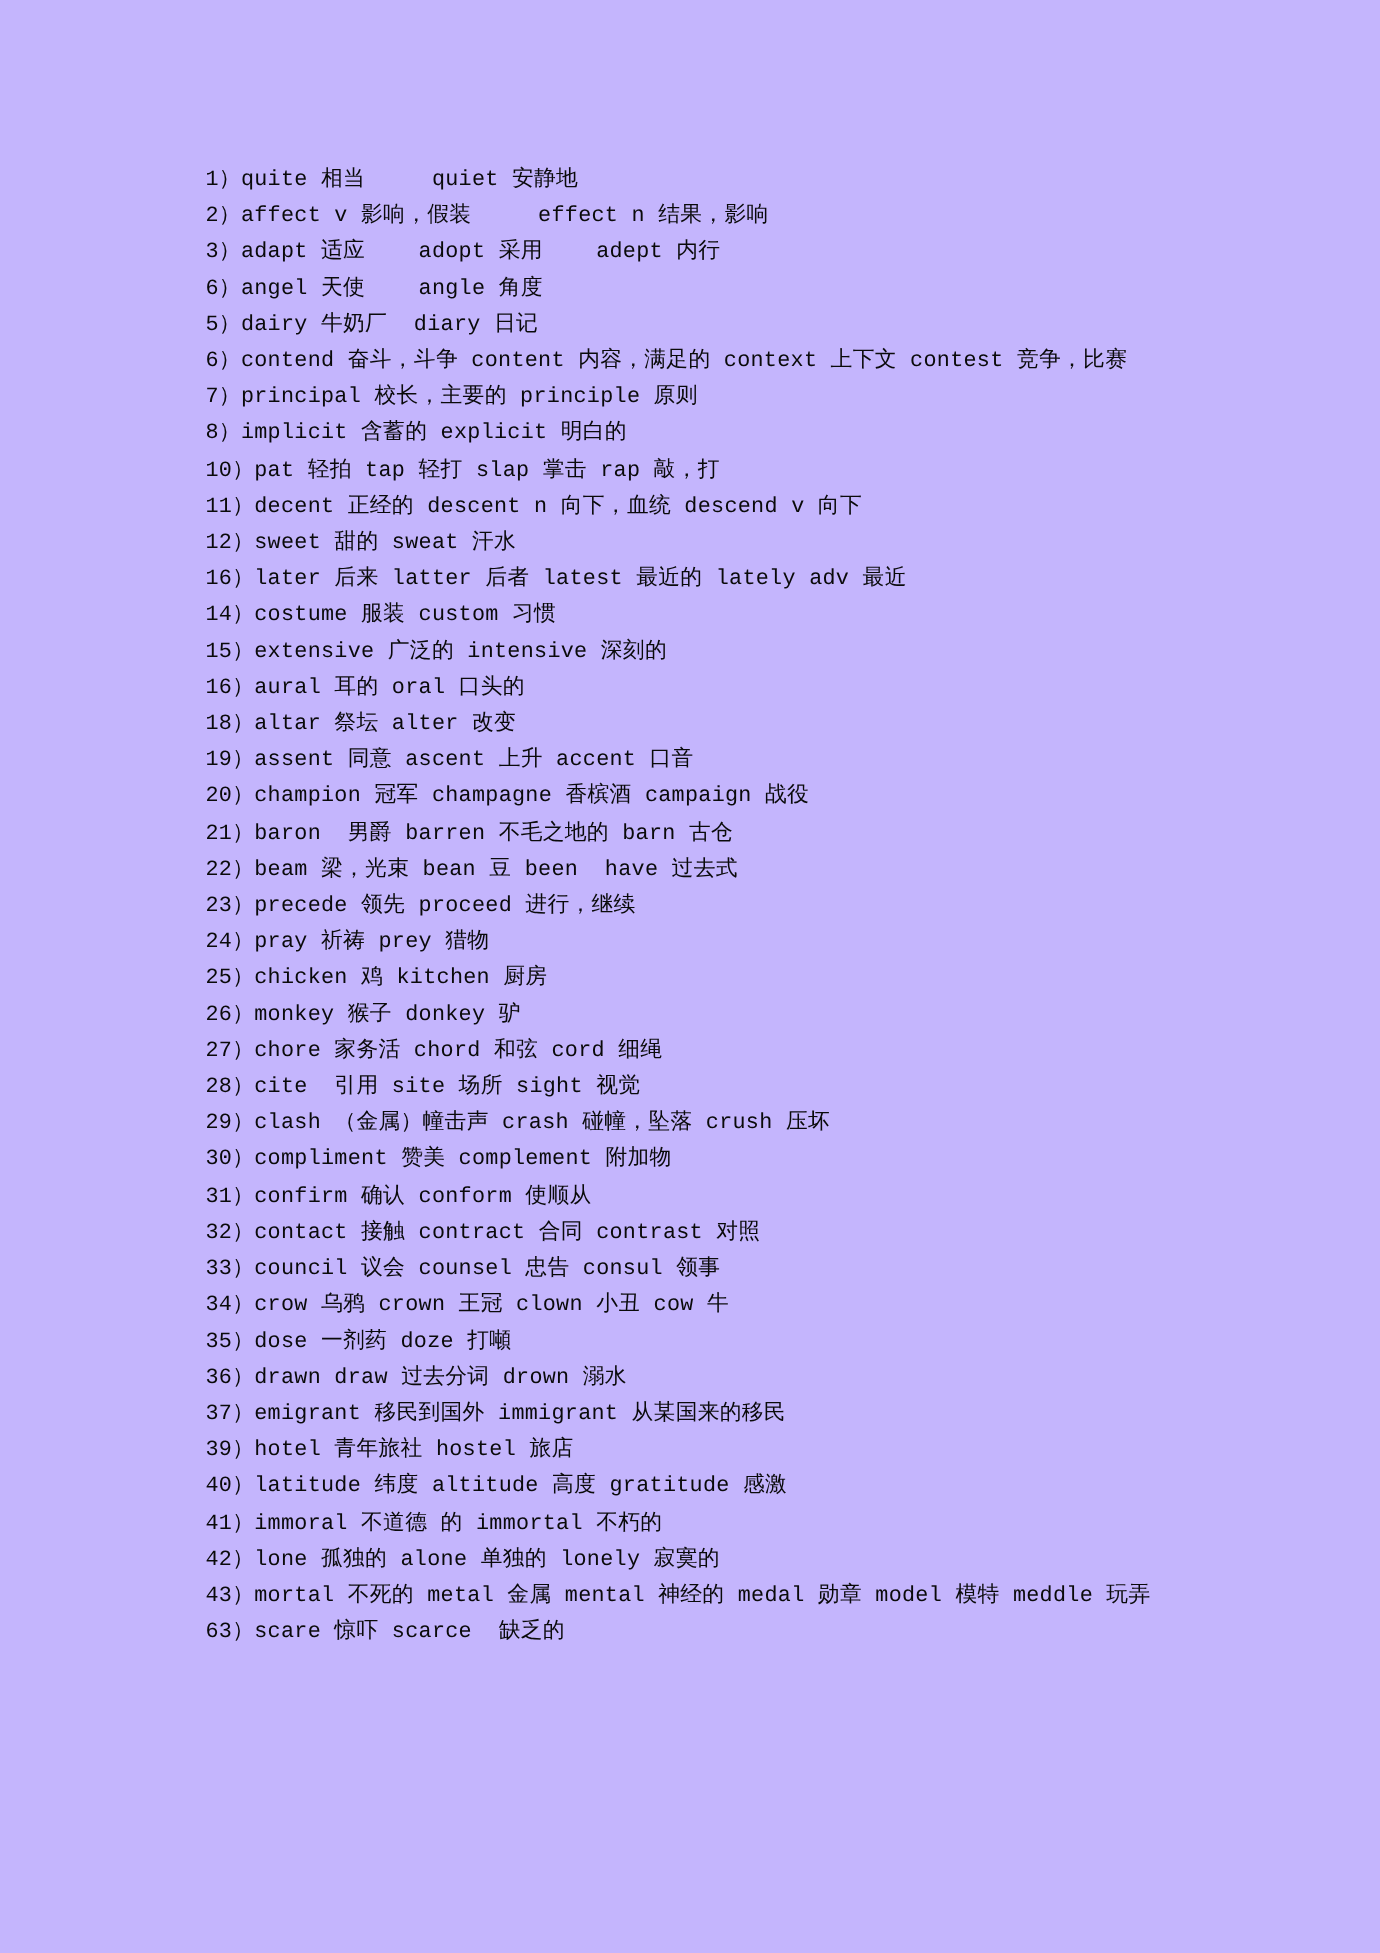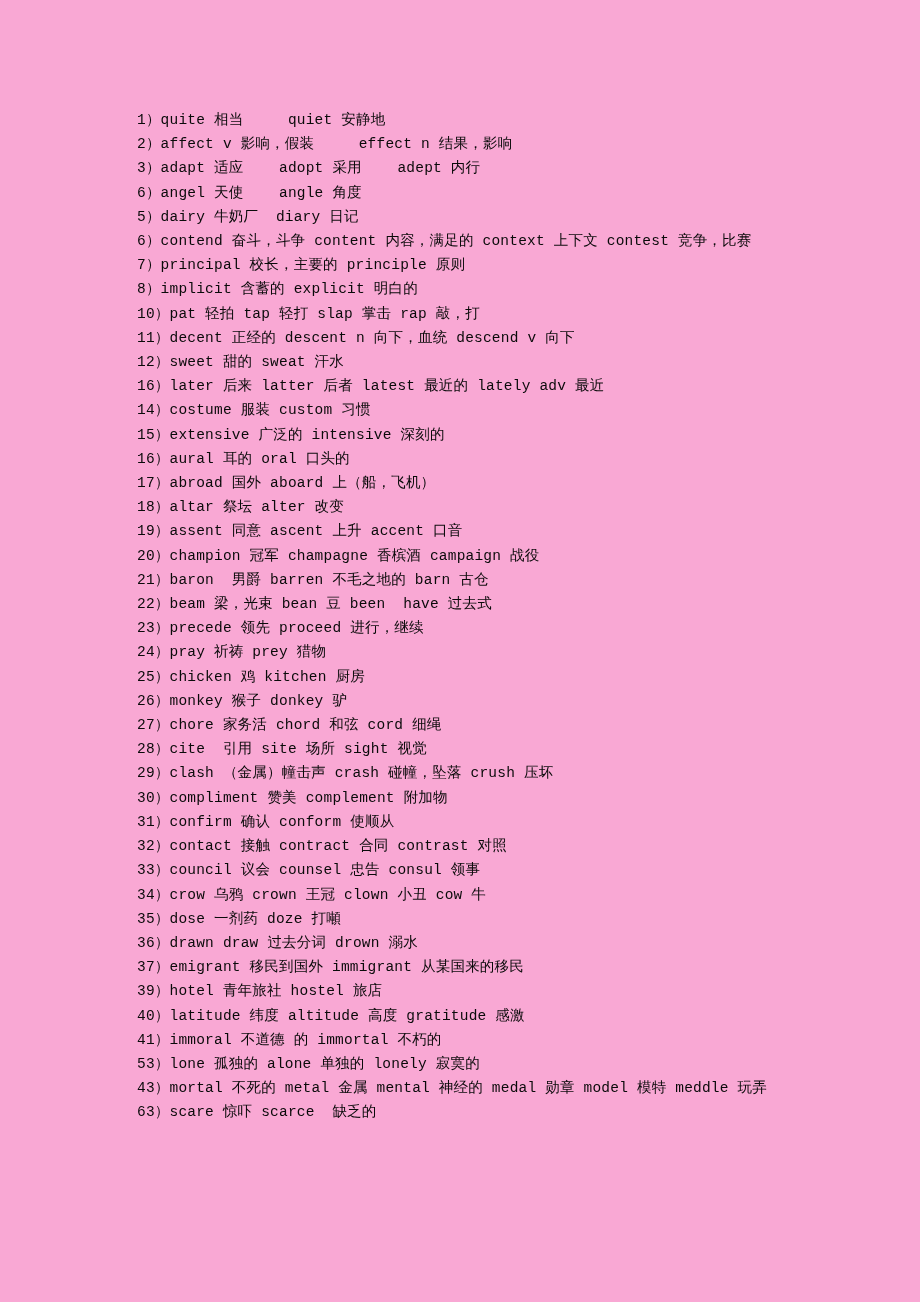--- a/index.html
+++ b/index.html
@@ -10,21 +10,21 @@
   }
   body {
     font-family: "Liberation Serif", "DejaVu Serif", serif;
     color: #000000;
   }
   .page {
     position: relative;
     width: 920px;
     height: 1302px;
     margin: 0 auto;
-    background: #f9a8d4;
+    background: #c4b5fd;
     overflow: hidden;
     box-sizing: border-box;
   }
   .doc-body {
     position: absolute;
     left: 137px;
     top: 108px;
     width: 700px;
   }
   .word-line {
@@ -52,21 +52,20 @@
       <div class="word-line"><span class="ln-text">6）contend 奋斗，斗争 content 内容，满足的 context 上下文 contest 竞争，比赛</span></div>
       <div class="word-line"><span class="ln-text">7）principal 校长，主要的 principle 原则</span></div>
       <div class="word-line"><span class="ln-text">8）implicit 含蓄的 explicit 明白的</span></div>
       <div class="word-line"><span class="ln-text">10）pat 轻拍 tap 轻打 slap 掌击 rap 敲，打</span></div>
       <div class="word-line"><span class="ln-text">11）decent 正经的 descent n 向下，血统 descend v 向下</span></div>
       <div class="word-line"><span class="ln-text">12）sweet 甜的 sweat 汗水</span></div>
       <div class="word-line"><span class="ln-text">16）later 后来 latter 后者 latest 最近的 lately adv 最近</span></div>
       <div class="word-line"><span class="ln-text">14）costume 服装 custom 习惯</span></div>
       <div class="word-line"><span class="ln-text">15）extensive 广泛的 intensive 深刻的</span></div>
       <div class="word-line"><span class="ln-text">16）aural 耳的 oral 口头的</span></div>
-      <div class="word-line"><span class="ln-text">17）abroad 国外 aboard 上（船，飞机）</span></div>
       <div class="word-line"><span class="ln-text">18）altar 祭坛 alter 改变</span></div>
       <div class="word-line"><span class="ln-text">19）assent 同意 ascent 上升 accent 口音</span></div>
       <div class="word-line"><span class="ln-text">20）champion 冠军 champagne 香槟酒 campaign 战役</span></div>
       <div class="word-line"><span class="ln-text">21）baron  男爵 barren 不毛之地的 barn 古仓</span></div>
       <div class="word-line"><span class="ln-text">22）beam 梁，光束 bean 豆 been  have 过去式</span></div>
       <div class="word-line"><span class="ln-text">23）precede 领先 proceed 进行，继续</span></div>
       <div class="word-line"><span class="ln-text">24）pray 祈祷 prey 猎物</span></div>
       <div class="word-line"><span class="ln-text">25）chicken 鸡 kitchen 厨房</span></div>
       <div class="word-line"><span class="ln-text">26）monkey 猴子 donkey 驴</span></div>
       <div class="word-line"><span class="ln-text">27）chore 家务活 chord 和弦 cord 细绳</span></div>
@@ -76,17 +75,17 @@
       <div class="word-line"><span class="ln-text">31）confirm 确认 conform 使顺从</span></div>
       <div class="word-line"><span class="ln-text">32）contact 接触 contract 合同 contrast 对照</span></div>
       <div class="word-line"><span class="ln-text">33）council 议会 counsel 忠告 consul 领事</span></div>
       <div class="word-line"><span class="ln-text">34）crow 乌鸦 crown 王冠 clown 小丑 cow 牛</span></div>
       <div class="word-line"><span class="ln-text">35）dose 一剂药 doze 打噸</span></div>
       <div class="word-line"><span class="ln-text">36）drawn draw 过去分词 drown 溺水</span></div>
       <div class="word-line"><span class="ln-text">37）emigrant 移民到国外 immigrant 从某国来的移民</span></div>
       <div class="word-line"><span class="ln-text">39）hotel 青年旅社 hostel 旅店</span></div>
       <div class="word-line"><span class="ln-text">40）latitude 纬度 altitude 高度 gratitude 感激</span></div>
       <div class="word-line"><span class="ln-text">41）immoral 不道德 的 immortal 不朽的</span></div>
-      <div class="word-line"><span class="ln-text">53）lone 孤独的 alone 单独的 lonely 寂寞的</span></div>
+      <div class="word-line"><span class="ln-text">42）lone 孤独的 alone 单独的 lonely 寂寞的</span></div>
       <div class="word-line"><span class="ln-text">43）mortal 不死的 metal 金属 mental 神经的 medal 勋章 model 模特 meddle 玩弄</span></div>
       <div class="word-line"><span class="ln-text">63）scare 惊吓 scarce  缺乏的</span></div>
     </div>
 </div>
 
 </body></html>

